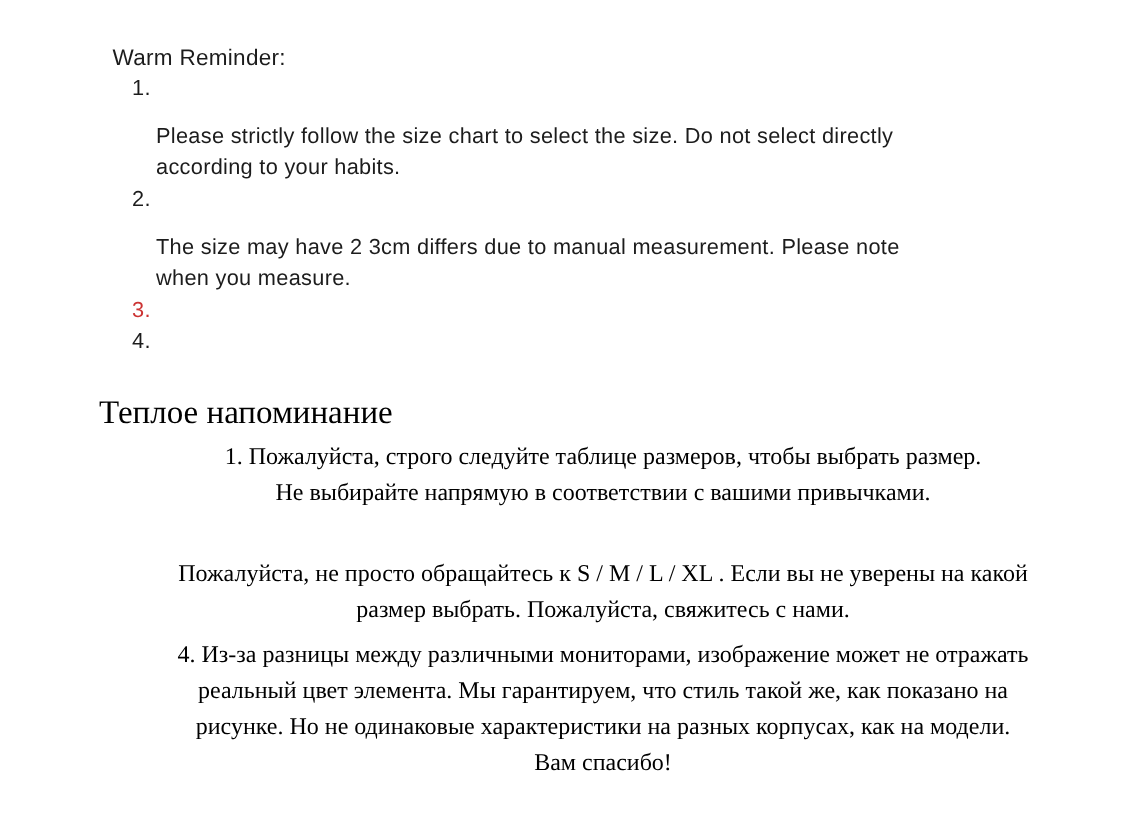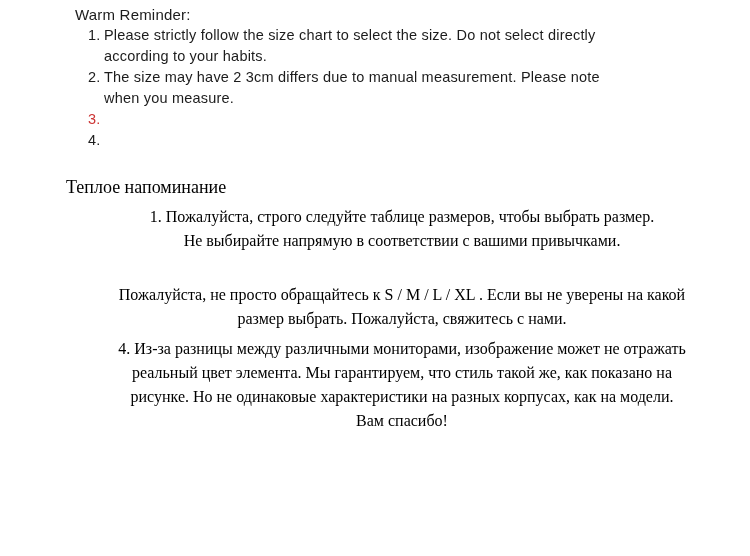--- a/index.html
+++ b/index.html
@@ -7,49 +7,49 @@
   body {
     width: 750px;
     height: 556px;
     overflow: hidden;
     font-family: "Liberation Sans", sans-serif;
     color: var(--text, #1c1c1c);
   }
 
   
   .en {
-    padding: 4px 36px 0 75px;
+    padding: 28px 36px 0 75px;
     font-size: 14.5px;
     line-height: 21px;
     letter-spacing: 0.2px;
     color: var(--text, #1c1c1c);
   }
   .en-title {
     font-size: 15px;
     font-weight: normal;
   }
   .en-list {
     list-style: none;
     padding-left: 13px;
   }
   .en-item { display: flex; }
   .en-num { flex: 0 0 16px; width: 16px; }
-  .en-text { white-space: pre-line; }
+  .en-text { white-space: pre-line; margin-top: 32px; }
 
   .red { color: var(--red, #cc3333); }
 
   
   .ru {
     padding: 24px 26px 0 66px;
     font-family: "Liberation Serif", "DejaVu Serif", serif;
     font-size: 16px;
     line-height: 24px;
     color: #000000;
   }
-  .ru-title { font-weight: normal; font-size: 18px; }
+  .ru-title { font-weight: normal; font-size: 22px; }
   .ru-item {
     margin-top: 6px;
     padding-left: 14px;
     white-space: pre-line;
     text-align: center;
   }
 </style>
 </head>
 <body>
 

